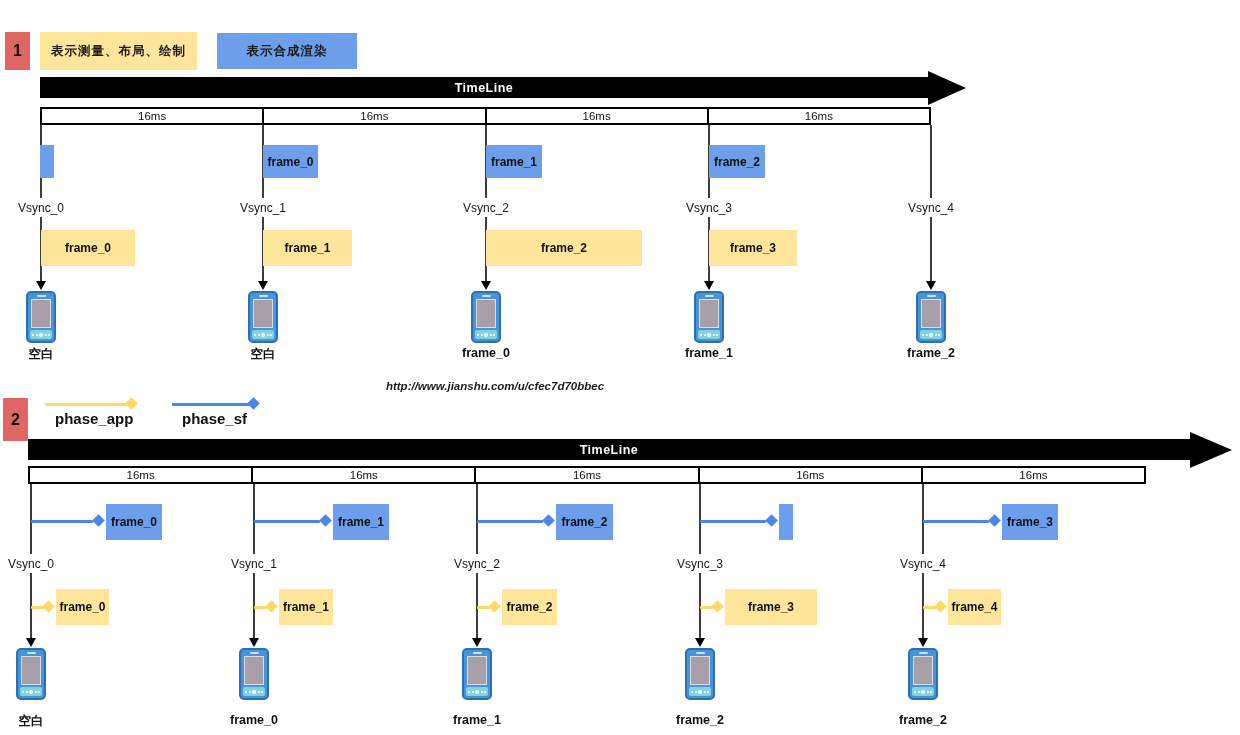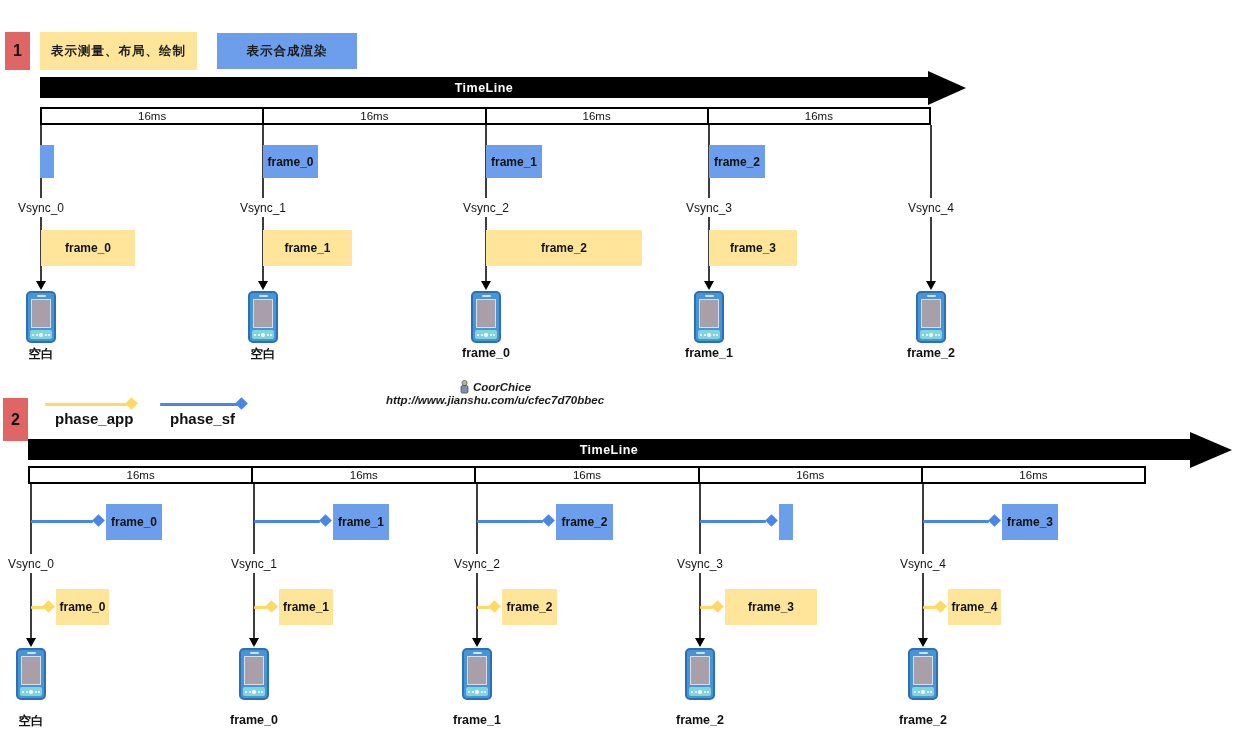--- a/index.html
+++ b/index.html
@@ -36,27 +36,20 @@
   .phone-label{font-weight:bold;font-size:12.5px;color:#111;transform:translateX(-50%);white-space:nowrap;}
   .attr{text-align:center;font-weight:bold;font-style:italic;font-size:11.5px;color:#1a1a1a;line-height:13px;}
   .attr-top{display:flex;align-items:center;justify-content:center;gap:3px;}
   .legend-dl-label{position:absolute;top:12px;left:10px;font-weight:bold;font-size:15px;color:#111;}
 </style>
 </head>
 <body>
 
 <div class="page">
   <div class="abs attr" id="attribution" style="left: 360px; top: 380px; width: 270px;">
-    <div class="attr-top">
-      <svg width="11" height="14" viewBox="0 0 11 14">
-        <circle cx="5.5" cy="3" r="2.6" fill="#b9b29a" stroke="#555" stroke-width="0.7"></circle>
-        <rect x="2" y="5.6" width="7" height="7.5" rx="1.5" fill="#7e8fa6" stroke="#444" stroke-width="0.7"></rect>
-      </svg>
-      <span>CoorChice</span>
-    </div>
     <div>http://www.jianshu.com/u/cfec7d70bbec</div>
   </div>
   <div id="diagram-root">
       <div class="abs badge" style="left: 5px; top: 32px; width: 25px; height: 38px;">1</div>
       <div class="abs legend-box" style="left: 40px; top: 32px; width: 157px; height: 38px; background: rgb(255, 229, 153);">表示测量、布局、绘制</div>
       <div class="abs legend-box" style="left: 217px; top: 33px; width: 140px; height: 36px; background: rgb(109, 158, 235);">表示合成渲染</div>
       <div class="abs tl-bar" style="left: 40px; top: 77px; width: 888px; height: 21px;">
         <span class="tl-label">TimeLine</span>
       </div>
       <div class="abs tl-head" style="left: 928px; top: 70.5px; border-left: 38px solid rgb(0, 0, 0); border-top: 17px solid transparent; border-bottom: 17px solid transparent;"></div>
@@ -153,21 +146,21 @@
       <div class="abs bar" style="left: 41px; top: 230px; width: 94px; height: 36px; background: rgb(255, 229, 153);">frame_0</div>
       <div class="abs bar" style="left: 263px; top: 230px; width: 89px; height: 36px; background: rgb(255, 229, 153);">frame_1</div>
       <div class="abs bar" style="left: 486px; top: 230px; width: 156px; height: 36px; background: rgb(255, 229, 153);">frame_2</div>
       <div class="abs bar" style="left: 709px; top: 230px; width: 88px; height: 36px; background: rgb(255, 229, 153);">frame_3</div>
       <div class="abs badge" style="left: 3px; top: 398px; width: 25px; height: 43px;">2</div>
       <div class="abs " style="left: 45px; top: 398px; width: 95px; height: 28px;">
         <div class="abs hline" style="left: 0px; top: 5px; width: 83px; background: rgb(255, 217, 102);"></div>
         <div class="abs diamond" style="left: 82px; top: 1px; width: 9px; height: 9px; background: rgb(255, 217, 102);"></div>
         <div class="legend-dl-label">phase_app</div>
       </div>
-      <div class="abs " style="left: 160px; top: 398px; width: 90px; height: 28px;">
+      <div class="abs " style="left: 172px; top: 398px; width: 90px; height: 28px;">
         <div class="abs hline" style="left: 0px; top: 5px; width: 78px; background: rgb(74, 134, 232);"></div>
         <div class="abs diamond" style="left: 77px; top: 1px; width: 9px; height: 9px; background: rgb(74, 134, 232);"></div>
         <div class="legend-dl-label">phase_sf</div>
       </div>
       <div class="abs tl-bar" style="left: 28px; top: 439px; width: 1162px; height: 21px;">
         <span class="tl-label">TimeLine</span>
       </div>
       <div class="abs tl-head" style="left: 1190px; top: 431.5px; border-left: 42px solid rgb(0, 0, 0); border-top: 18px solid transparent; border-bottom: 18px solid transparent;"></div>
       <div class="abs ruler" style="left: 28px; top: 466px; width: 1118px; height: 18px;">
         <div class="ruler-cell">16ms</div>

